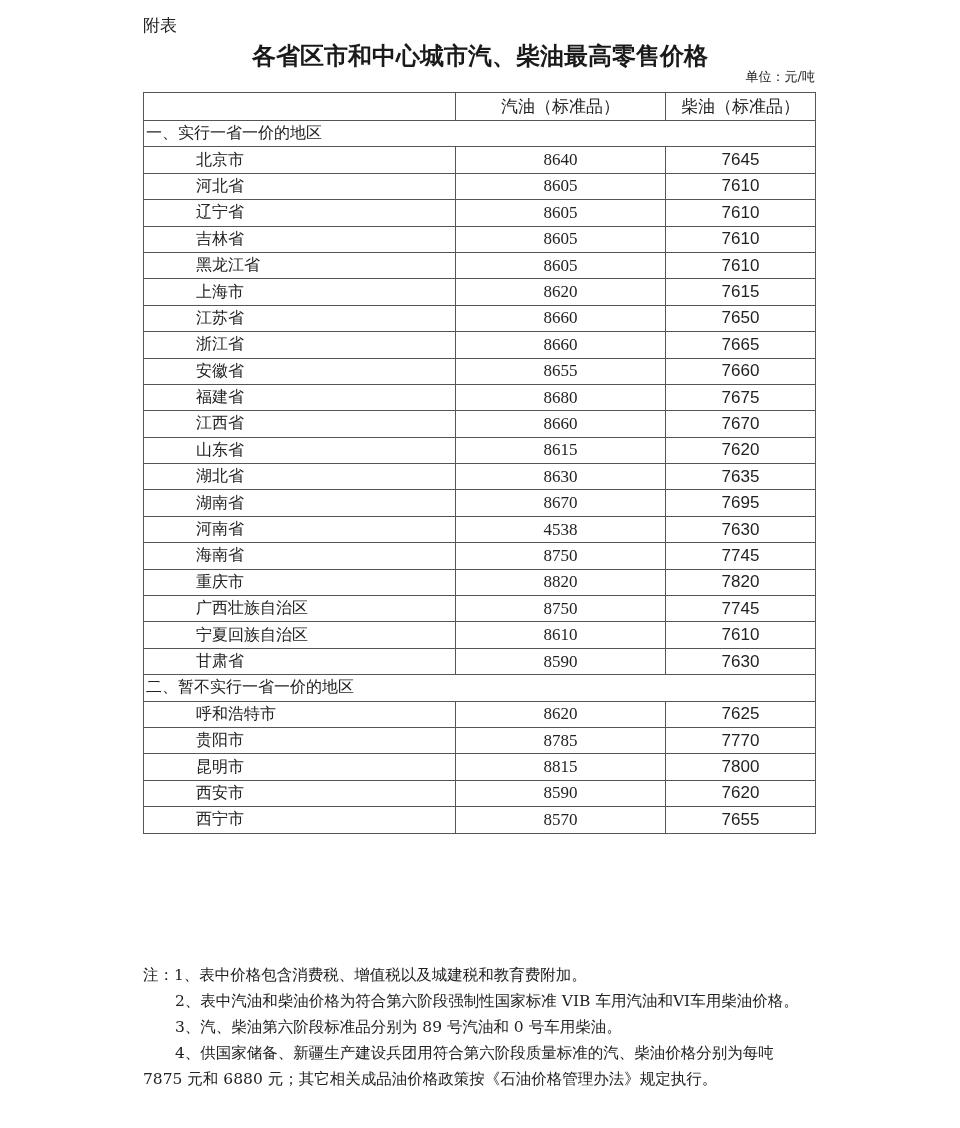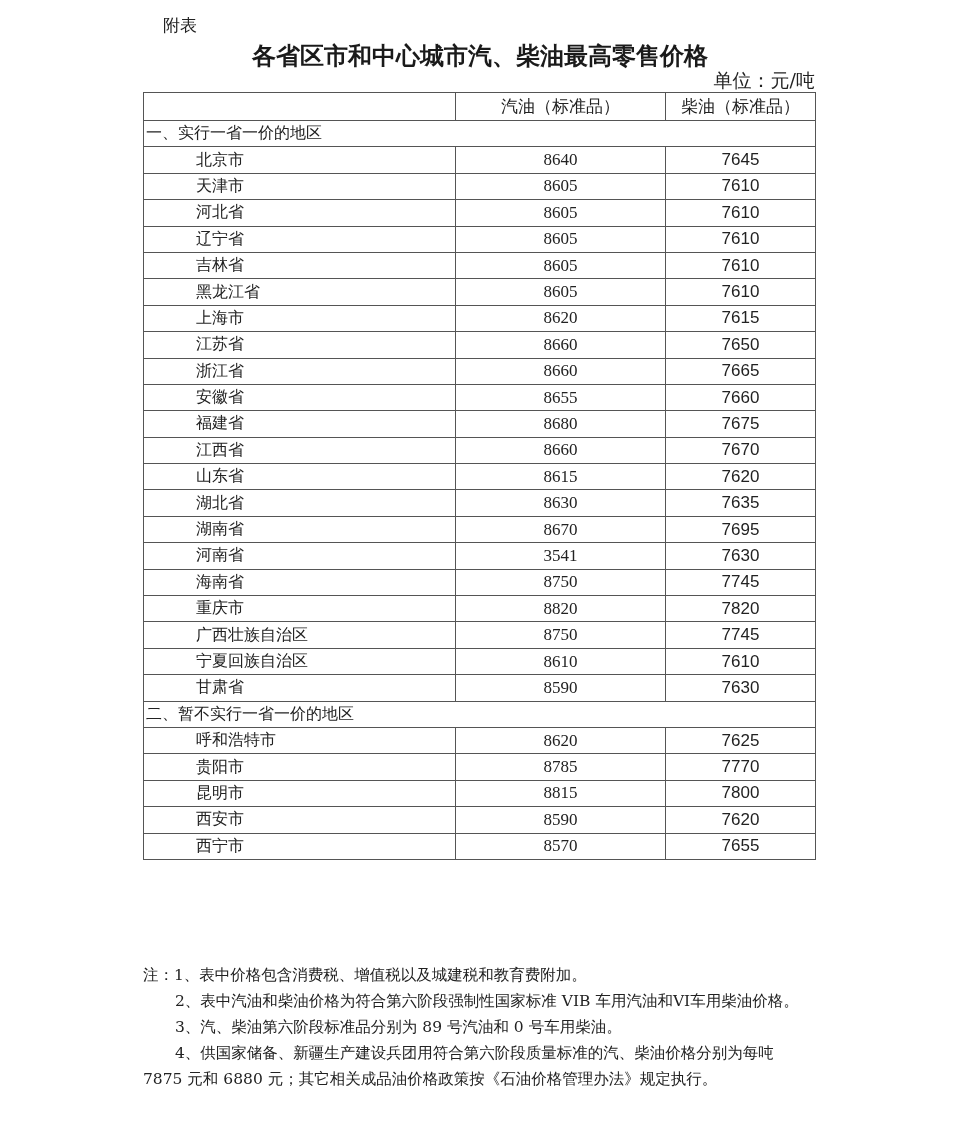--- a/index.html
+++ b/index.html
@@ -1,21 +1,21 @@
 <!DOCTYPE html>
 <html><head>
 <meta charset="utf-8">
 <style>
   html, body { margin:0; padding:0; background:#ffffff; }
   body { width:960px; height:1128px; position:relative; overflow:hidden;
          font-family: "DejaVu Serif", "Liberation Serif", serif; color:#222; }
-  .attach { position:absolute; left:143px; top:14px; font-size:17px;margin-left:20px; }
+  .attach { position:absolute; left:143px; top:14px; font-size:17px; }
   .title { position:absolute; left:0; width:960px; top:40px; text-align:center;
            font-family:"DejaVu Sans","Liberation Sans",sans-serif; font-weight:bold; font-size:24px; color:#1a1a1a; }
-  .unit { position:absolute; right:145px; top:68px; font-size:19px;text-align:center; }
+  .unit { position:absolute; right:145px; top:68px; font-size:13px;text-align:center; }
   table { position:absolute; left:143px; top:92px; width:673px; border-collapse:collapse; }
   td, th { border:1px solid #555; padding:0; height:25.4px; font-size:16px; font-weight:normal; }
   th { height:27px; font-size:17px; text-align:center; }
   .c0 { width:259px; }
   .c1 { width:209px; text-align:center; font-family:"Liberation Serif",serif; font-size:17px; }
   .c2 { text-align:center; font-family:Liberation Sans, sans-serif; font-size:17px; }
   .name { padding-left:52px; }
   .section td { padding-left:2px;font-family:Liberation Mono, monospace; }
   .notes { position:absolute; left:143px; top:962px; width:675px; font-size:15.5px; line-height:26px; }
   .notes p { margin:0; }
@@ -37,25 +37,20 @@
     </tr>
   </thead>
   <tbody id="tbody">
       <tr class="section">
         <td colspan="3">一、实行一省一价的地区</td>
       </tr>
       <tr>
         <td class="c0 name">北京市</td>
         <td class="c1">8640</td>
         <td class="c2">7645</td>
-      </tr>
-      <tr>
-        <td class="c0 name">天津市</td>
-        <td class="c1">8605</td>
-        <td class="c2">7610</td>
       </tr>
       <tr>
         <td class="c0 name">河北省</td>
         <td class="c1">8605</td>
         <td class="c2">7610</td>
       </tr>
       <tr>
         <td class="c0 name">辽宁省</td>
         <td class="c1">8605</td>
         <td class="c2">7610</td>
@@ -110,21 +105,21 @@
         <td class="c1">8630</td>
         <td class="c2">7635</td>
       </tr>
       <tr>
         <td class="c0 name">湖南省</td>
         <td class="c1">8670</td>
         <td class="c2">7695</td>
       </tr>
       <tr>
         <td class="c0 name">河南省</td>
-        <td class="c1">3541</td>
+        <td class="c1">4538</td>
         <td class="c2">7630</td>
       </tr>
       <tr>
         <td class="c0 name">海南省</td>
         <td class="c1">8750</td>
         <td class="c2">7745</td>
       </tr>
       <tr>
         <td class="c0 name">重庆市</td>
         <td class="c1">8820</td>

